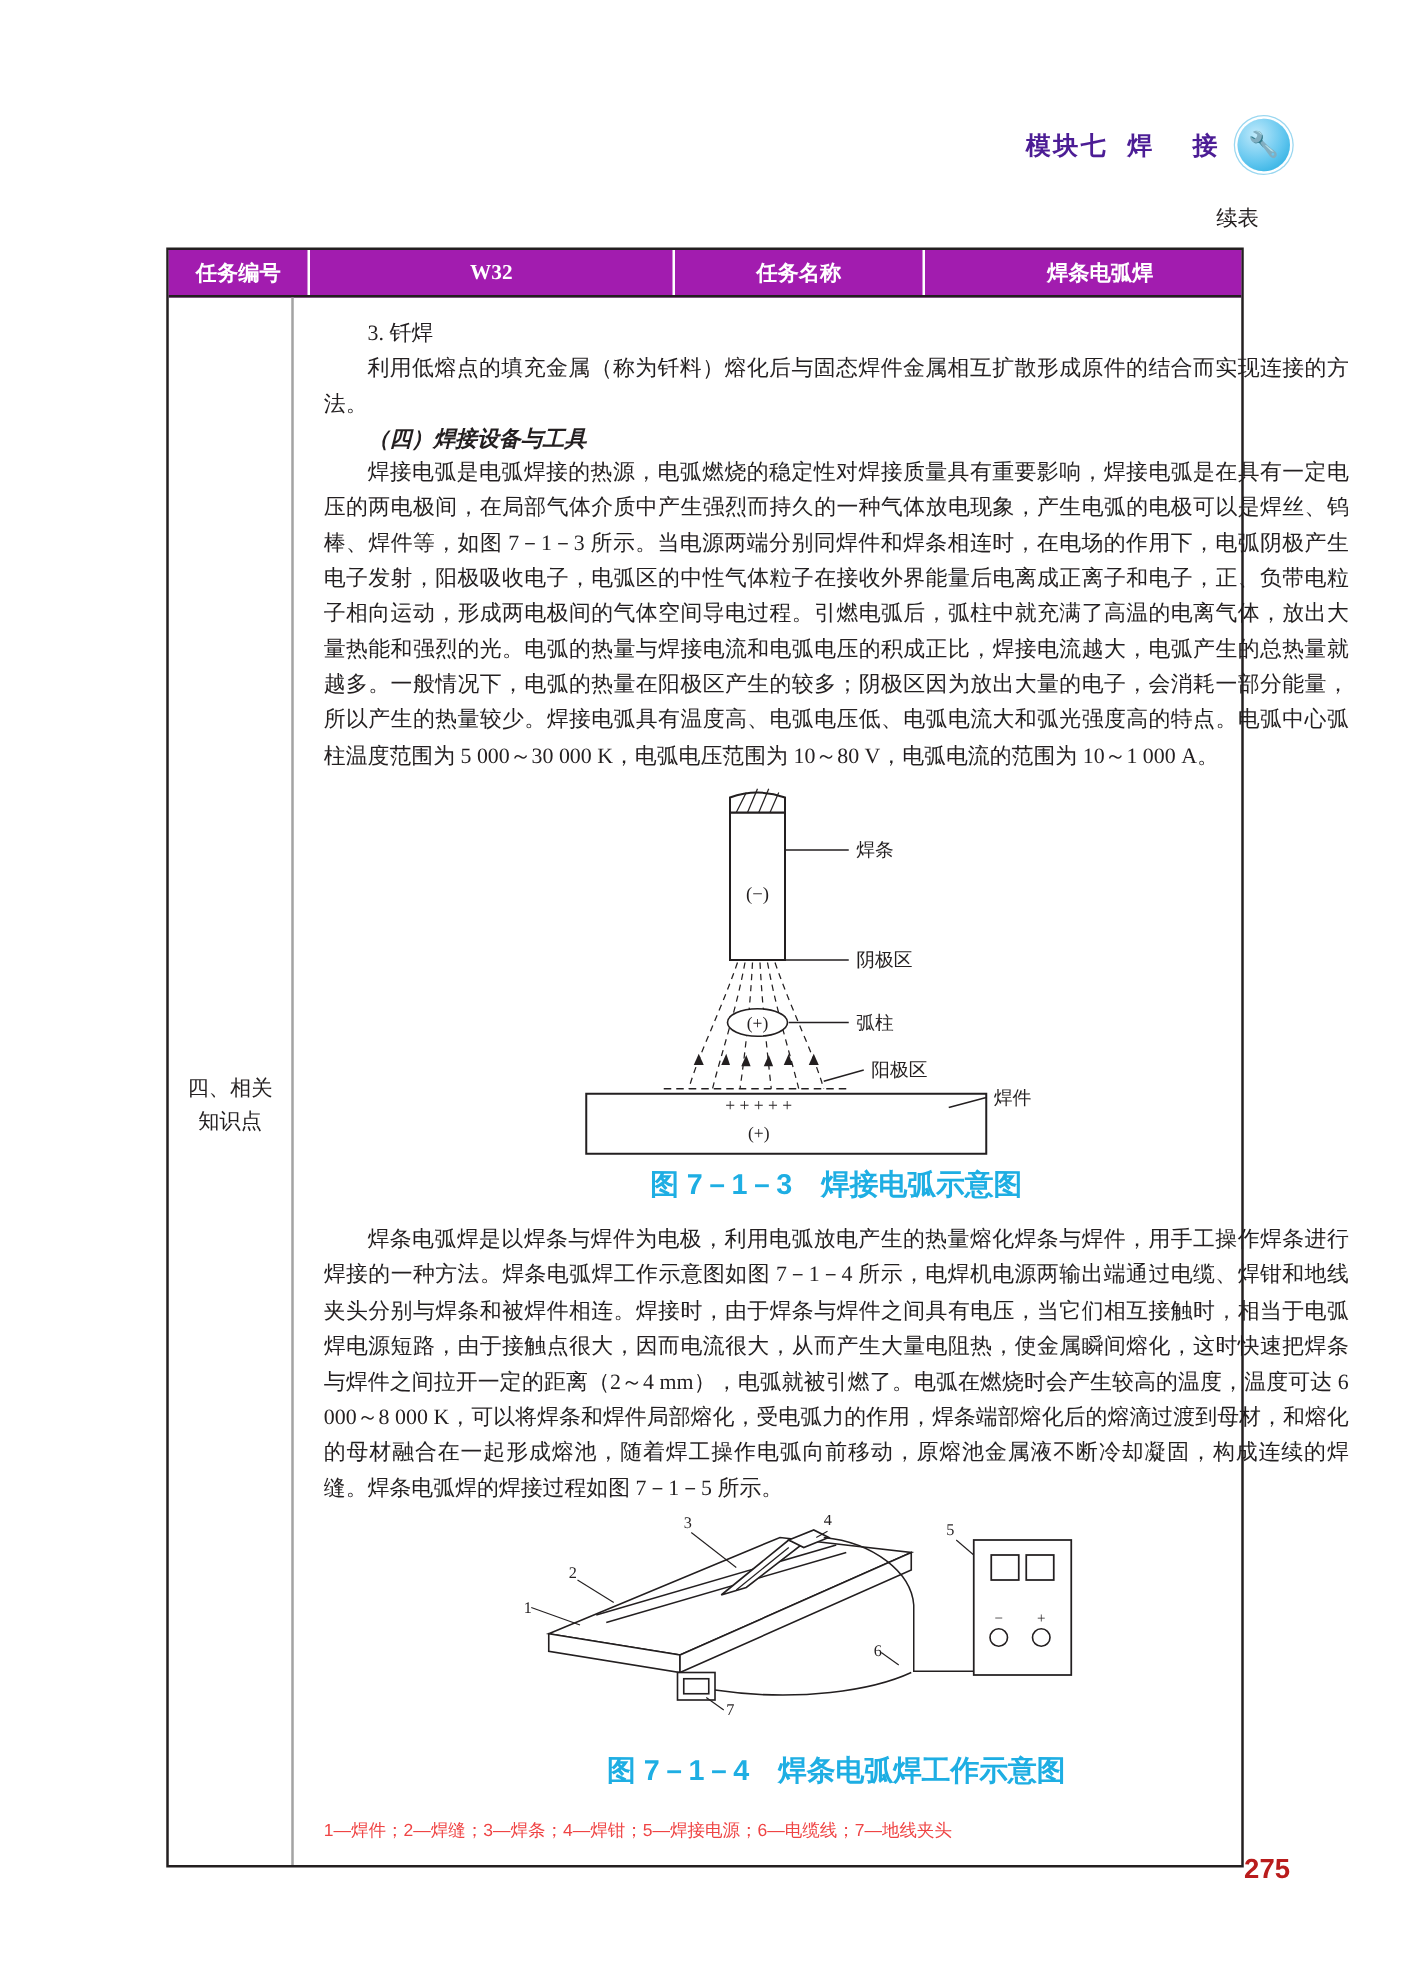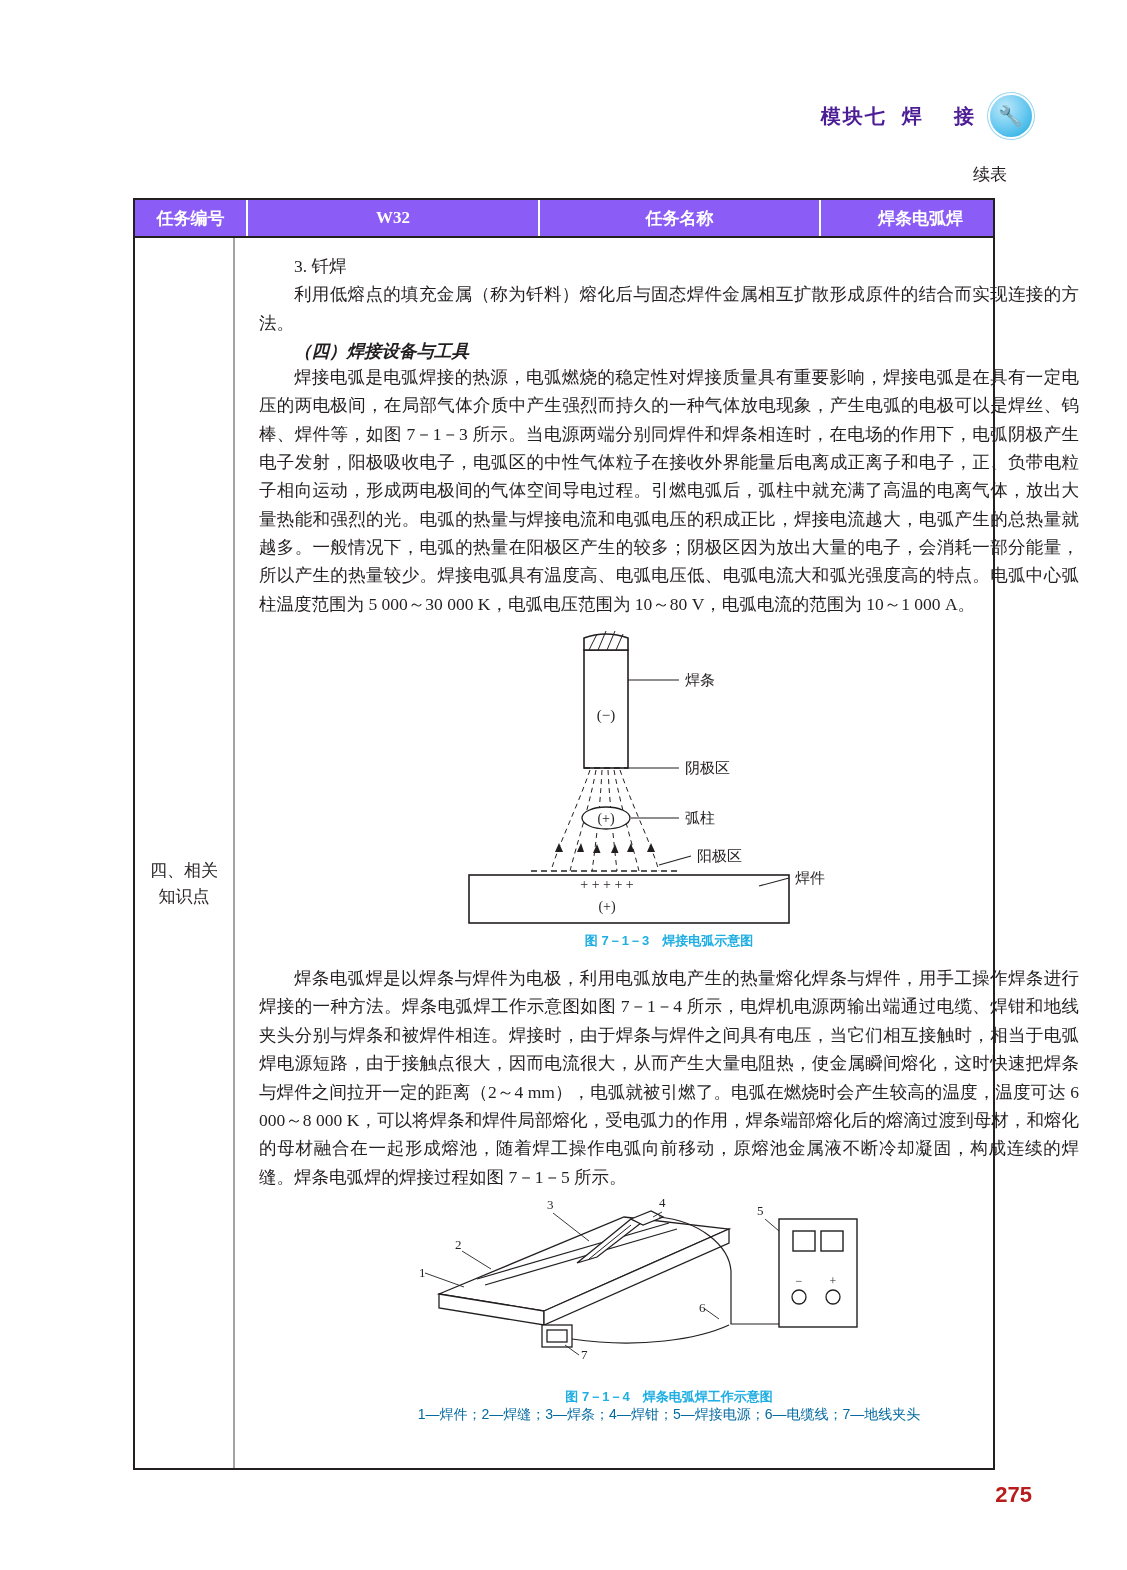--- a/index.html
+++ b/index.html
@@ -68,37 +68,37 @@
     position: absolute;
     left: 133px;
     top: 198px;
     width: 862px;
     border: 2px solid #231f20;
     box-sizing: border-box;
   }
   .thead {
     display: flex;
     height: 38px;
-    background: #8b5cf6;
+    background: #a21caf;
     border-bottom: 2px solid #231f20;
     box-sizing: border-box;
   }
   .thead .cell {
     display: flex;
     align-items: center;
     justify-content: center;
     font-family: "Liberation Sans", sans-serif;
     font-weight: bold;
     font-size: 17px;
     color: #ffffff;
     box-sizing: border-box;
   }
   .thead .c1 { width: 113px; border-right: 2px solid #ffffff; }
   .thead .c2 { width: 292px; border-right: 2px solid #ffffff; font-family: "Liberation Serif", serif; }
-  .thead .c3 { width: 281px; border-right: 2px solid #ffffff; text-align: right; }
+  .thead .c3 { width: 200px; border-right: 2px solid #ffffff; text-align: right; }
   .thead .c4 { flex: 1; padding-left: 27px; }
 
   .tbody {
     display: flex;
     min-height: 1230px;
   }
   .side-cell {
     width: 100px;
     border-right: 2px solid #a3a3a3;
     box-sizing: border-box;
@@ -146,29 +146,29 @@
   .fig1 {
     position: relative;
     height: 300px;
     margin-top: 10px;
   }
   .fig-caption {
     text-align: center;
     color: #1eaee3;
     font-family: "Liberation Sans", sans-serif;
     font-weight: bold;
-    font-size: 13px;
+    font-size: 23px;
     margin-top: 4px;
   }
   .fig-sub {
-    text-align: center;
-    color: #0369a1;
+    text-align: left;
+    color: #ef4444;
     font-family: "Liberation Sans", sans-serif;
     font-size: 14px;
-    margin-top: 0;
+    margin-top: 24px;
   }
 
   
   .fig2 {
     position: relative;
     height: 185px;
     margin-top: 8px;
   }
 
   .page-number {

